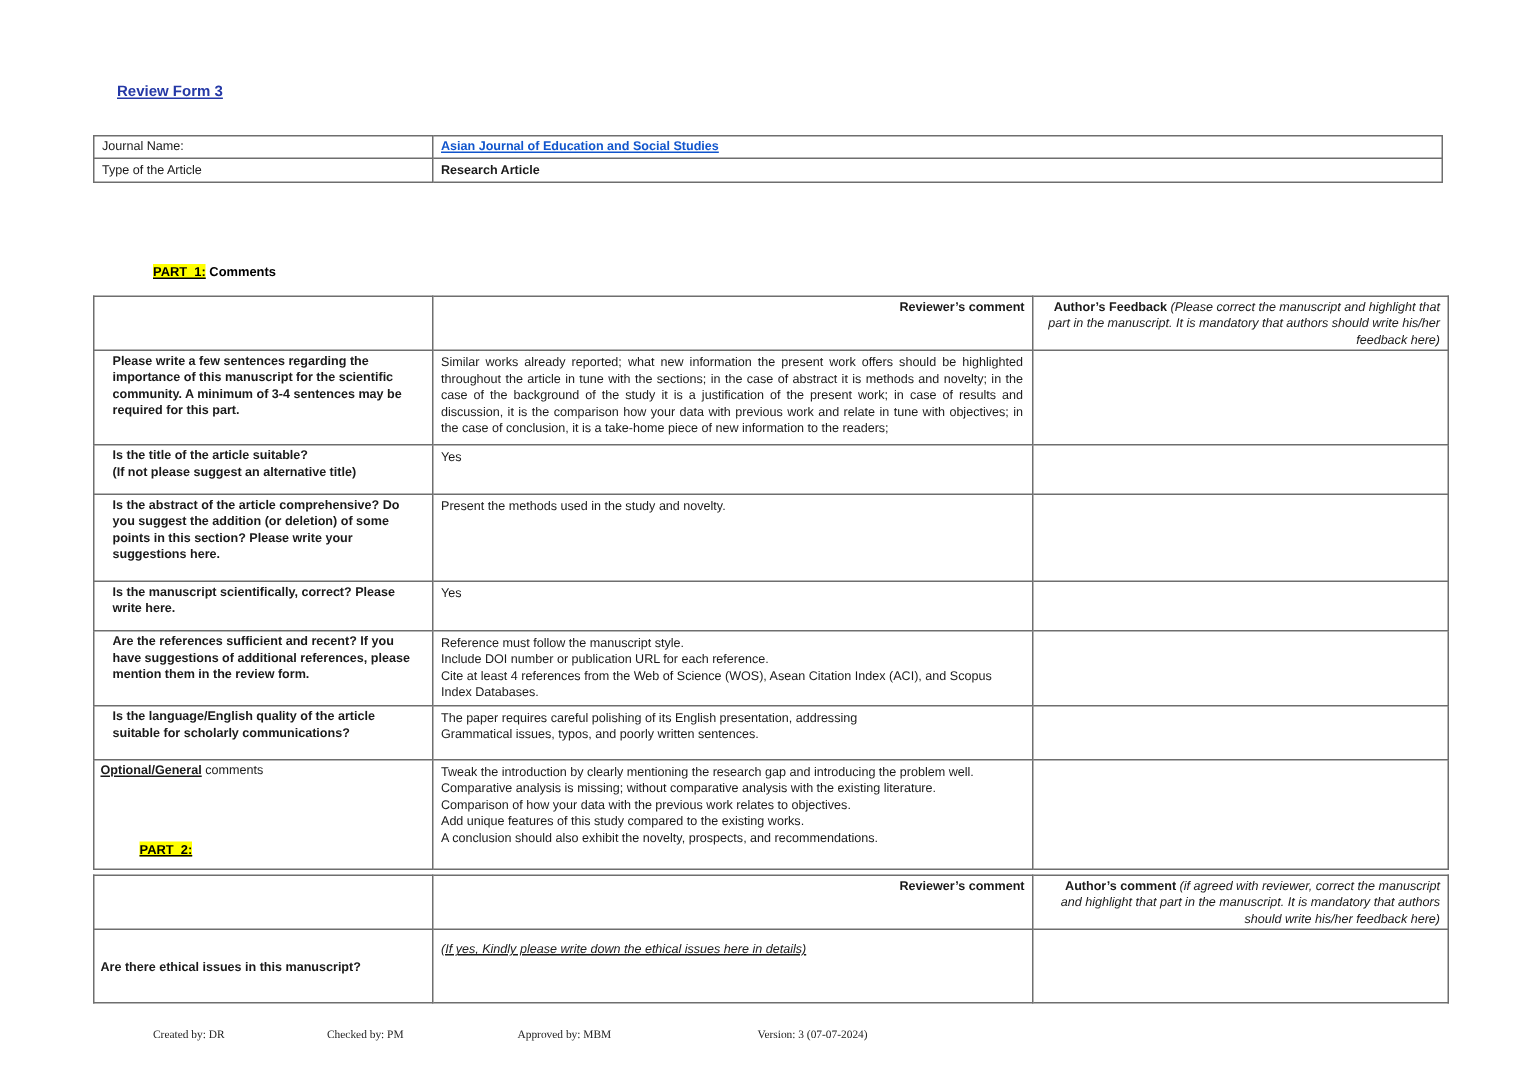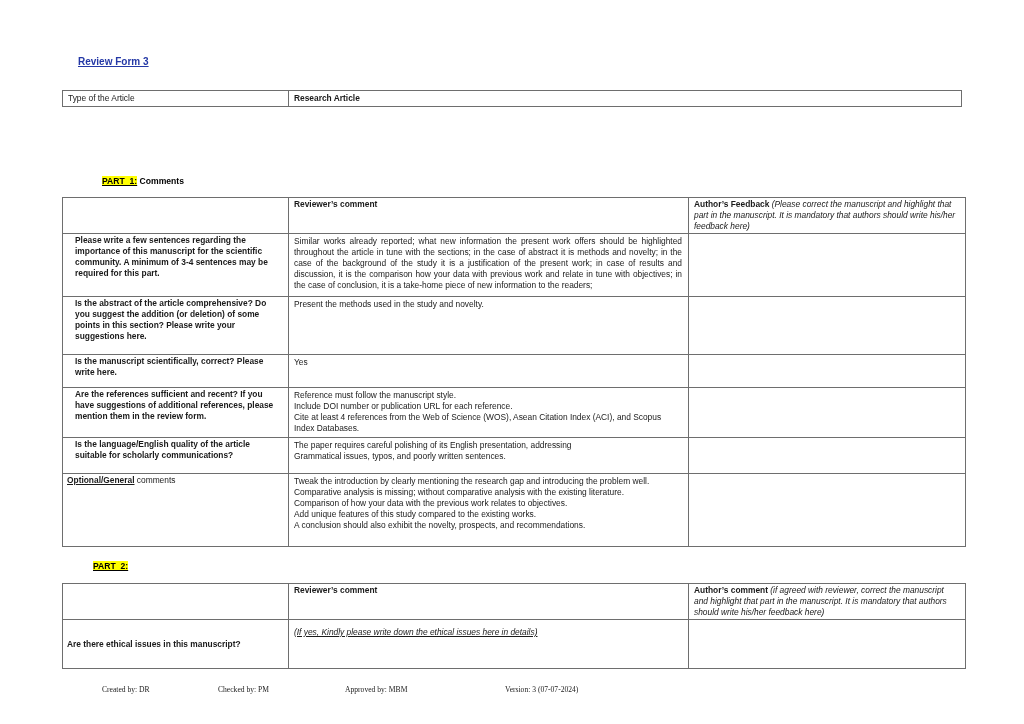--- a/index.html
+++ b/index.html
@@ -43,21 +43,21 @@
   
   .review-table { position:absolute; left:62px; width:903px; }
   .t1 { top:197px; }
   .t2 { top:583px; }
   .review-table .c1 { width:226px; }
   .review-table .c2 { width:400px; }
   .review-table .c3 { width:277px; }
   td.question { font-weight:bold; padding-left:12px; padding-right:6px; white-space:pre-line; }
   td.comment  { padding:2px 6px 2px 5px; }
   .just { text-align:justify; }
-  td.head-cell { font-weight:bold; }
+  td.head-cell { font-weight:bold;text-align:right; }
   .author-note { font-weight:normal; font-style:italic; }
   .t1 tr.hrow td { height:29px; }
   .t1 tr.row0 td { height:58px; }
   .t1 tr.row1 td { height:28px; }
   .t1 tr.row2 td { height:53px; }
   .t1 tr.row3 td { height:28px; }
   .t1 tr.row4 td { height:45px; }
   .t1 tr.row5 td { height:31px; }
   .t1 tr.row6 td { height:68px; }
   td.optional { font-weight:normal; padding-left:4px; }
@@ -81,20 +81,24 @@
 <div class="page">
 
   <h1 class="doc-title">Review Form 3</h1>
 
   <table class="meta-table">
     <colgroup>
         <col class="c1">
         <col>
       </colgroup>
     <tbody>
+        <tr class="r1">
+      <td>Journal Name:</td>
+      <td class="val"><a class="journal-link" href="#">Asian Journal of Education and Social Studies</a></td>
+    </tr>
     <tr class="r4">
       <td>Type of the Article</td>
       <td class="val">Research Article</td>
     </tr>
   </tbody>
     </table>
 
   <div class="section-head head-p1">
     <span class="hl">PART  1:</span><span> Comments</span>
   </div>
@@ -107,20 +111,26 @@
       </colgroup>
     <tbody>
         <tr class="hrow">
       <td></td>
       <td class="head-cell">Reviewer’s comment</td>
       <td class="head-cell"><span>Author’s Feedback </span><span class="author-note">(Please correct the manuscript and highlight that part in the manuscript. It is mandatory that authors should write his/her feedback here)</span></td>
     </tr>
     <tr class="row0">
       <td class="question">Please write a few sentences regarding the importance of this manuscript for the scientific community. A minimum of 3-4 sentences may be required for this part.</td>
       <td class="comment just">Similar works already reported; what new information the present work offers should be highlighted throughout the article in tune with the sections; in the case of abstract it is methods and novelty; in the case of the background of the study it is a justification of the present work; in case of results and discussion, it is the comparison how your data with previous work and relate in tune with objectives; in the case of conclusion, it is a take-home piece of new information to the readers;</td>
+      <td></td>
+    </tr>
+    <tr class="row1">
+      <td class="question">Is the title of the article suitable?
+(If not please suggest an alternative title)</td>
+      <td class="comment">Yes</td>
       <td></td>
     </tr>
     <tr class="row2">
       <td class="question">Is the abstract of the article comprehensive? Do you suggest the addition (or deletion) of some points in this section? Please write your suggestions here.</td>
       <td class="comment">Present the methods used in the study and novelty.</td>
       <td></td>
     </tr>
     <tr class="row3">
       <td class="question">Is the manuscript scientifically, correct? Please write here.</td>
       <td class="comment">Yes</td>

